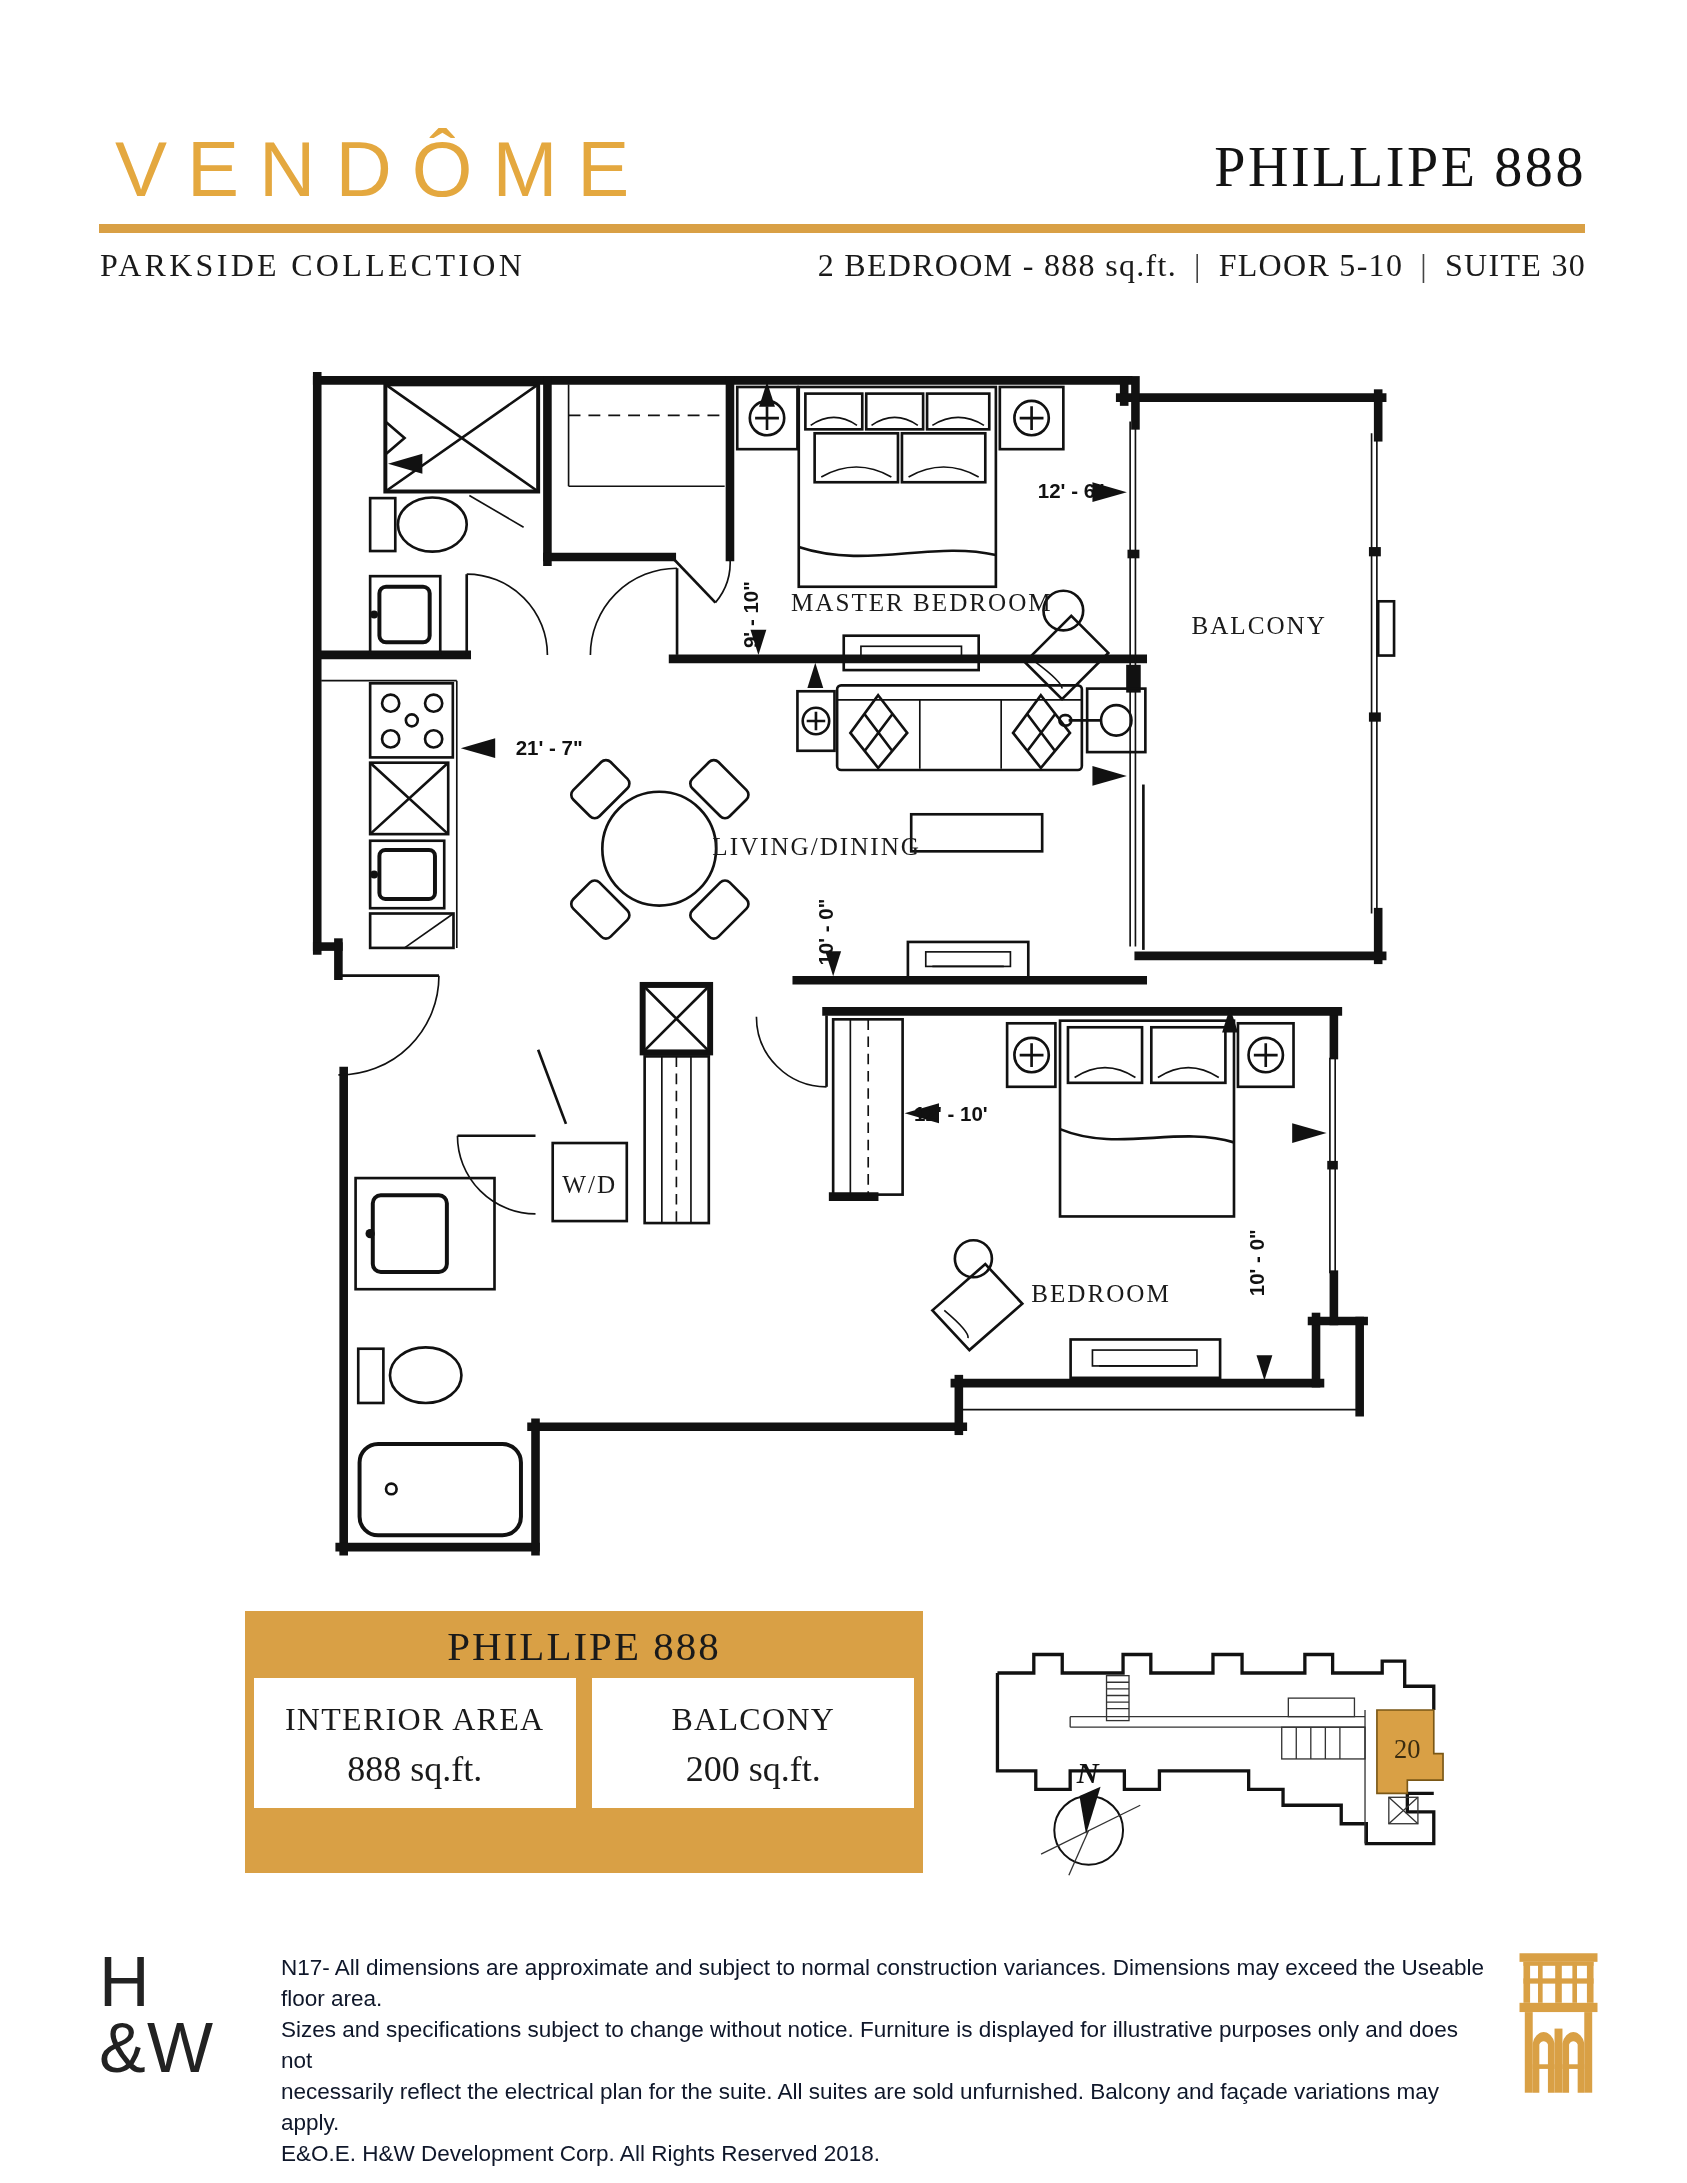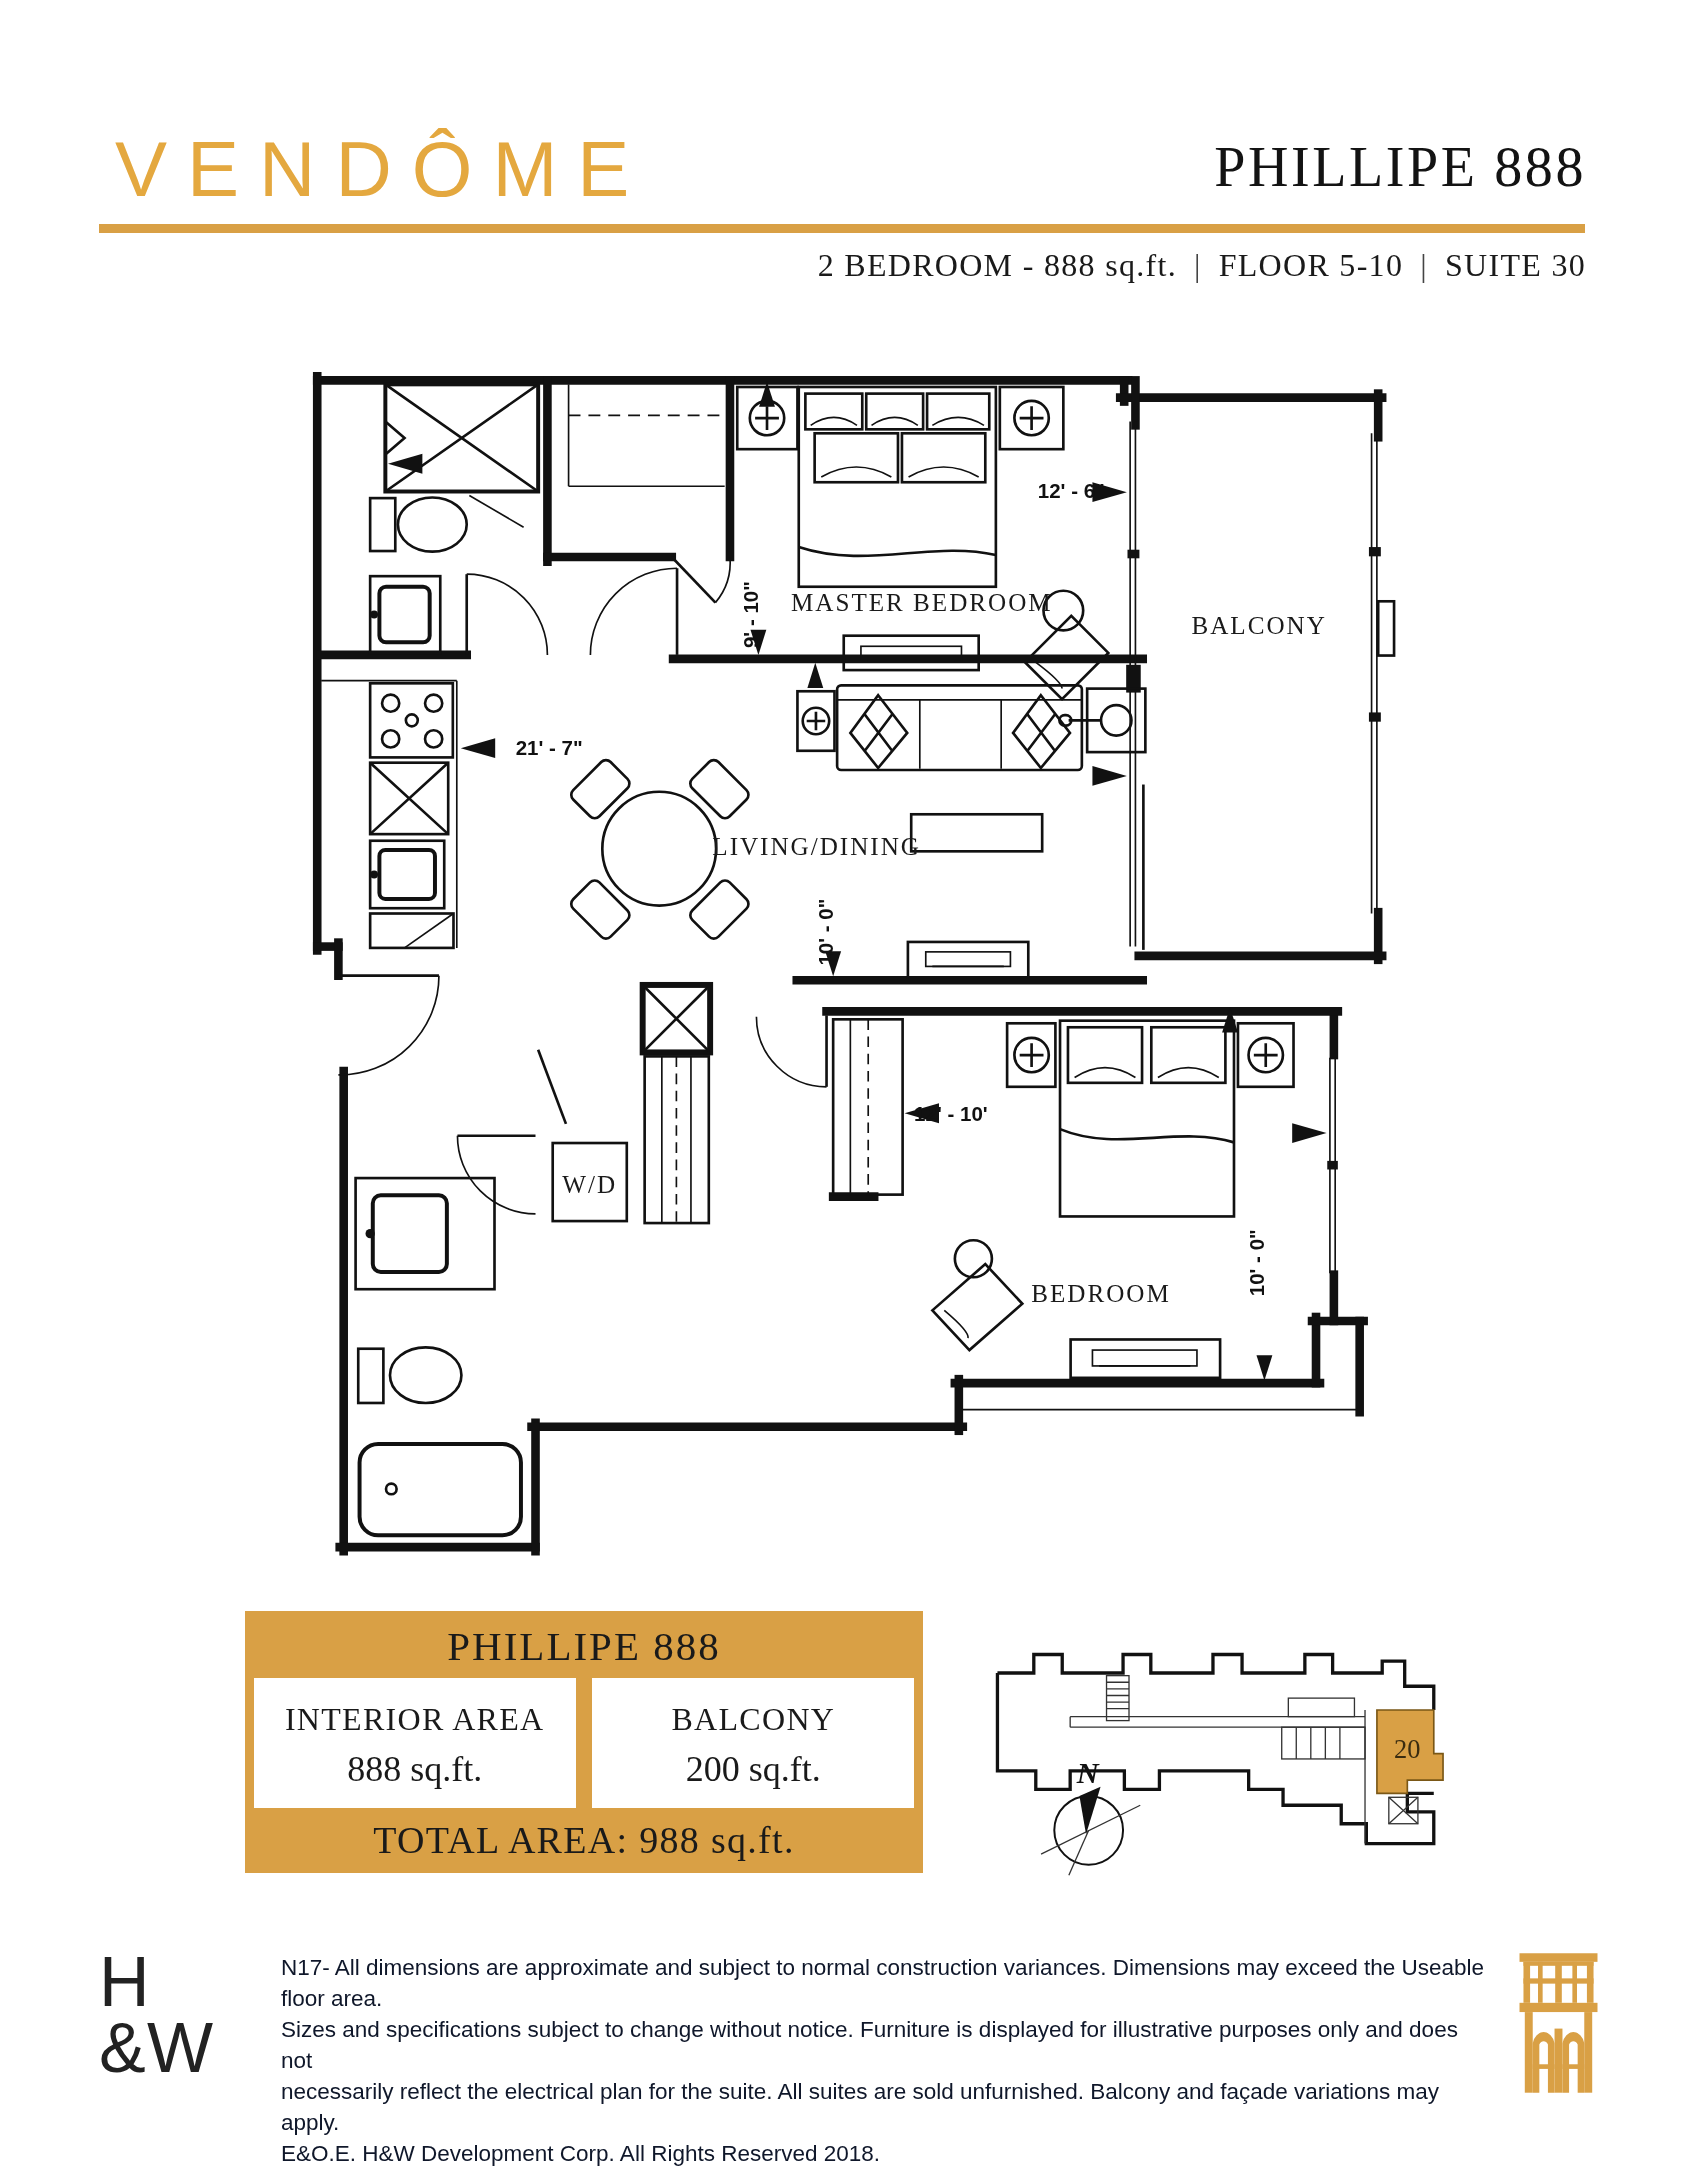--- a/index.html
+++ b/index.html
@@ -50,20 +50,21 @@
               font-size:22.5px;line-height:31px;color:#0f172a;white-space:pre-line;}
 </style>
 </head>
 <body>
 
 <div id="page">
 
   <div id="logo" class="abs">VENDÔME</div>
   <div id="plan-name" class="abs">PHILLIPE 888</div>
   <div id="gold-rule" class="abs"></div>
+  <div id="collection" class="abs">PARKSIDE COLLECTION</div>
   <div id="specs" class="abs">
     <span>2 BEDROOM - 888 sq.ft.</span><span class="sep">|</span><span>FLOOR 5-10</span><span class="sep">|</span><span>SUITE 30</span>
   </div>
 
   <svg id="plan" class="abs" width="1098" height="1211" viewBox="0 0 1660 1830">
 
     <g>
       <path class="wall" d="M20,44 H1246"></path>
       <path class="wall" d="M1240,44 V76"></path>
       <path class="wall" d="M1234,70 H1630"></path>
@@ -341,21 +342,20 @@
     <div class="sb-cells">
       <div class="cell">
         <div class="cell-label">INTERIOR AREA</div>
         <div class="cell-value">888 sq.ft.</div>
       </div>
       <div class="cell">
         <div class="cell-label">BALCONY</div>
         <div class="cell-value">200 sq.ft.</div>
       </div>
     </div>
-    <div class="sb-total">TOTAL AREA: 988 sq.ft.</div>
   </div>
 
   <svg id="keyplan" class="abs" width="476" height="291" viewBox="0 0 720 440">
     <path class="kp-line" d="
       M40,130 L95,130 L95,102 L138,102 L138,130 L230,130 L230,102 L272,102 L272,130
       L366,130 L366,102 L410,102 L410,130 L505,130 L505,102 L547,102 L547,130
       L622,130 L622,112 L656,112 L656,150 L700,150 L700,186
       M700,312 L660,312 L660,340 L700,340 L700,388 L598,388 L598,358 L560,358 L560,330
       L472,330 L472,306 L420,306 L420,278 L285,278 L285,306 L232,306 L232,278
       L150,278 L150,306 L98,306 L98,278 L40,278 L40,130"></path>

